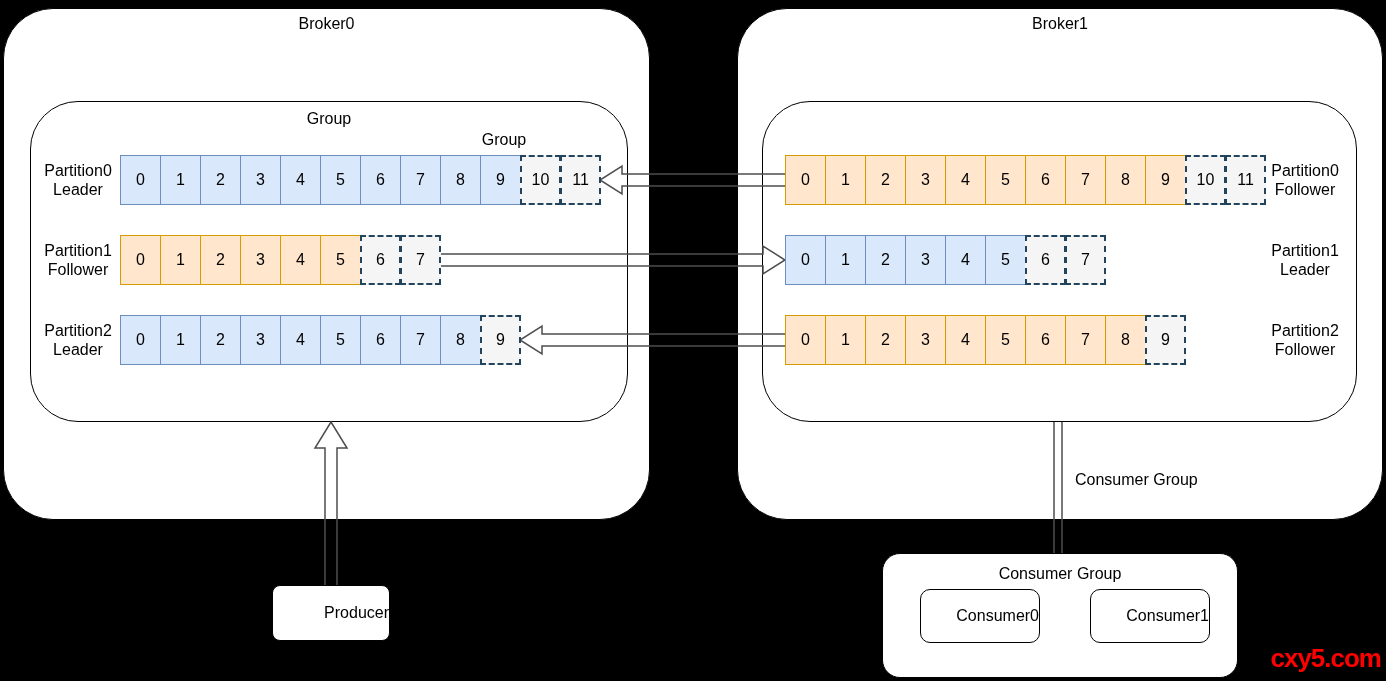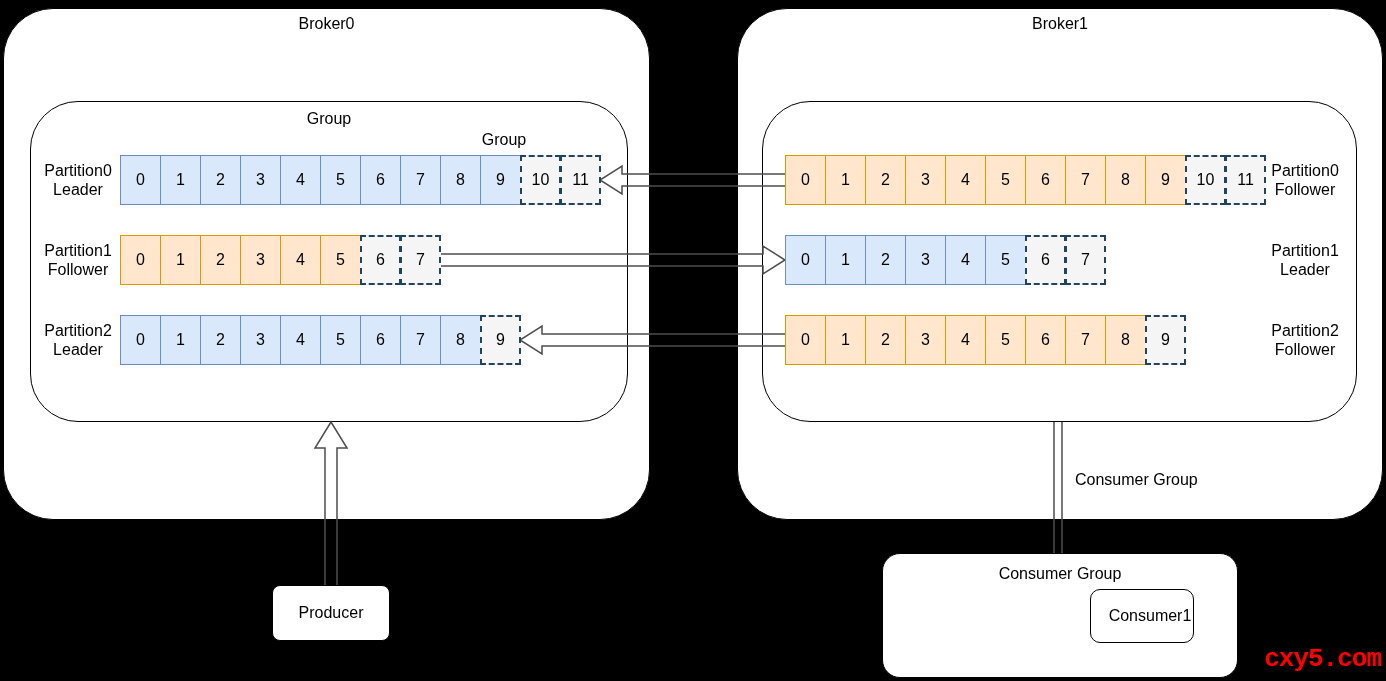--- a/index.html
+++ b/index.html
@@ -14,27 +14,27 @@
   .cell{
     position:absolute;width:41px;height:50px;box-sizing:border-box;
     display:flex;align-items:center;justify-content:center;font-size:16px;
   }
   .cell.blue{background:var(--blue-fill);border:1px solid var(--blue-stroke);}
   .cell.orange{background:var(--orange-fill);border:1px solid var(--orange-stroke);}
   .cell.dashed{background:var(--dashed-fill);border:2px dashed var(--dashed-stroke);}
   .plabel{position:absolute;width:100px;text-align:center;font-size:16px;line-height:19px;}
   .small-box{
     position:absolute;background:#fff;border:1px solid var(--box-stroke,#000);box-sizing:border-box;
-    display:flex;align-items:center;justify-content:center;font-size:16px;
+    display:flex;align-items:center;justify-content:flex-end;font-size:16px;
   }
   svg.overlay{position:absolute;left:0;top:0;pointer-events:none;}
   .arrow{fill:none;stroke:var(--arrow-stroke);stroke-width:1.5;}
   .watermark{
     position:absolute;right:5px;bottom:7px;font-size:26px;font-weight:bold;
-    letter-spacing:-1px;color:var(--watermark-red);font-family:Liberation Mono, monospace;
+    letter-spacing:-1px;color:var(--watermark-red);
   }
 </style>
 </head>
 <body>
 
 <div class="canvas" id="canvas">
 
   <div class="box" style="left:3px;top:8px;width:647px;height:512px;border-radius:50px;">
     <span class="box-title">Broker0</span>
   </div>
@@ -53,21 +53,24 @@
     <span class="inner-title"></span>
   </div>
 
   <div class="small-box" style="left:272px;top:585px;width:118px;height:56px;border-radius:8px;">
     <span>Producer</span>
   </div>
 
   <div class="box" style="left:882px;top:553px;width:356px;height:125px;border-radius:18px;">
     <span class="box-title" style="padding-top:11px;">Consumer Group</span>
   </div>
-  <div class="small-box" style="left:1090px;top:589px;width:104px;height:54px;border-radius:10px;padding-left:16px;">
+  <div class="small-box" style="left:920px;top:589px;width:120px;height:54px;border-radius:10px;">
+    <span>Consumer0</span>
+  </div>
+  <div class="small-box" style="left:1090px;top:589px;width:120px;height:54px;border-radius:10px;padding-left:16px;">
     <span>Consumer1</span>
   </div>
 
   <div class="floating-label" style="left:1075px;top:471px;text-align:left;">Consumer Group</div>
 
   <svg class="overlay" width="1386" height="681" viewBox="0 0 1386 681">
 
     <path class="arrow" d="M785 174 H622 V166 L600 180 L622 194 V186 H785"></path>
 
     <path class="arrow" d="M440 254 H763 V246 L785 260 L763 274 V266 H440"></path>

